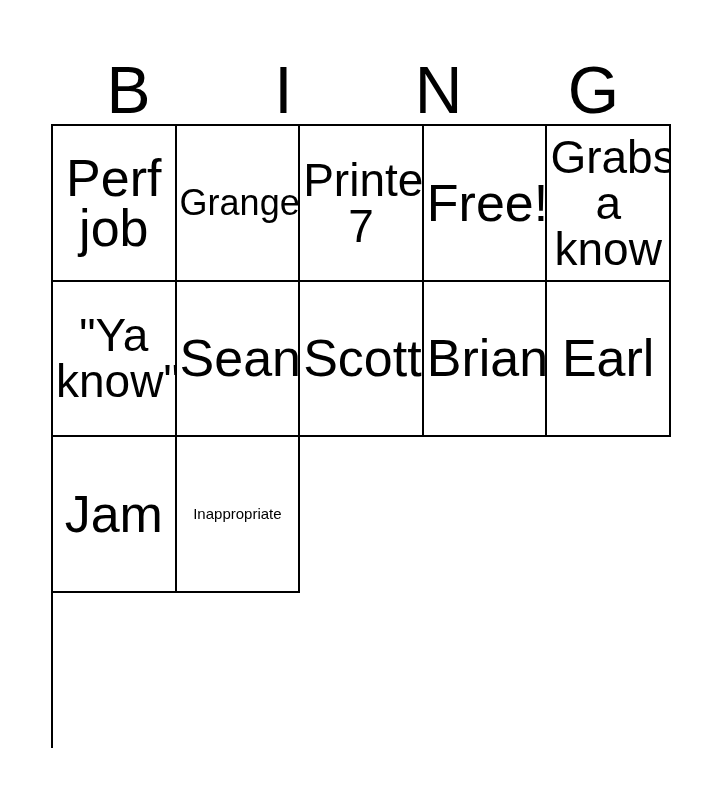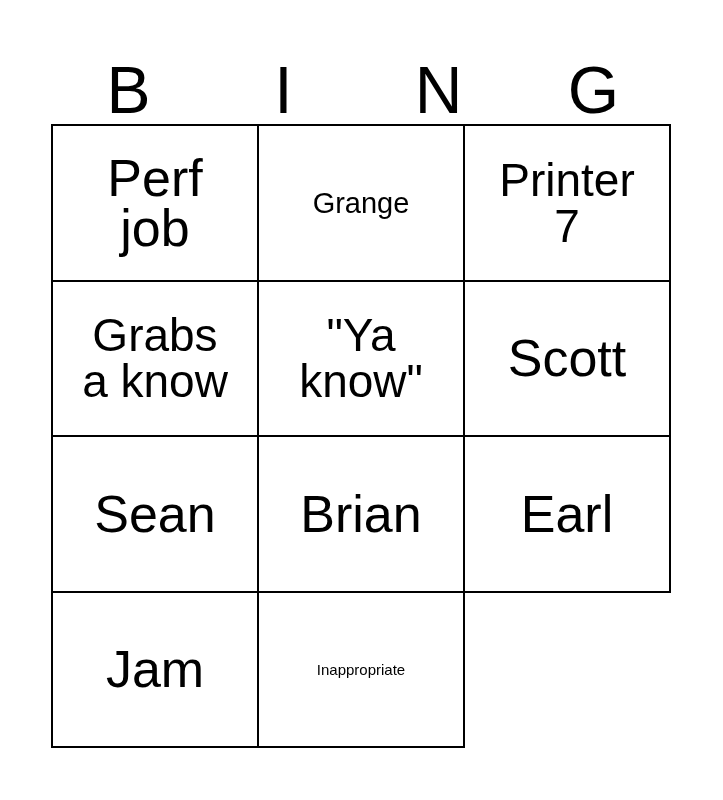--- a/index.html
+++ b/index.html
@@ -46,21 +46,21 @@
   }
 
   
   #bingo-grid {
     position: absolute;
     left: 51px;
     top: 124px;
     width: 620px;
     height: 624px;
     display: grid;
-    grid-template-columns: repeat(3, 1fr);
+    grid-template-columns: repeat(5, 1fr);
     grid-template-rows: repeat(4, 1fr);
     border-top: 2px solid #000000;
     border-left: 2px solid #000000;
     box-sizing: border-box;
     background: #ffffff;
   }
   .bingo-cell {
     border-right: 2px solid #000000;
     border-bottom: 2px solid #000000;
     box-sizing: border-box;
@@ -76,21 +76,21 @@
     display: block;
     width: 100%;
     color: #000000;
     font-weight: 400;
     white-space: pre-line;
   }
 
   
   .size-xl   { font-size: 52px; line-height: 50px; }
   .size-lg   { font-size: 46px; line-height: 46px; }
-  .size-md   { font-size: 29px; line-height: 38px; }
+  .size-md   { font-size: 36px; line-height: 38px; }
   .size-xs   { font-size: 15px; line-height: 23px; }
 </style>
 </head>
 <body>
 
 <div id="bingo-card">
 
   <div id="bingo-header">
     <div class="header-letter">B</div>
     <div class="header-letter">I</div>
@@ -104,32 +104,35 @@
 job</span>
       </div>
       <div class="bingo-cell">
         <span class="cell-text size-md">Grange</span>
       </div>
       <div class="bingo-cell">
         <span class="cell-text size-lg">Printer
 7</span>
       </div>
       <div class="bingo-cell">
+        <span class="cell-text size-xl">Free!</span>
+      </div>
+      <div class="bingo-cell">
         <span class="cell-text size-lg">Grabs
 a know</span>
       </div>
       <div class="bingo-cell">
         <span class="cell-text size-lg">"Ya
 know"</span>
       </div>
       <div class="bingo-cell">
-        <span class="cell-text size-xl">Scott</span>
+        <span class="cell-text size-xl">Sean</span>
       </div>
       <div class="bingo-cell">
-        <span class="cell-text size-xl">Sean</span>
+        <span class="cell-text size-xl">Scott</span>
       </div>
       <div class="bingo-cell">
         <span class="cell-text size-xl">Brian</span>
       </div>
       <div class="bingo-cell">
         <span class="cell-text size-xl">Earl</span>
       </div>
       <div class="bingo-cell">
         <span class="cell-text size-xl">Jam</span>
       </div>

